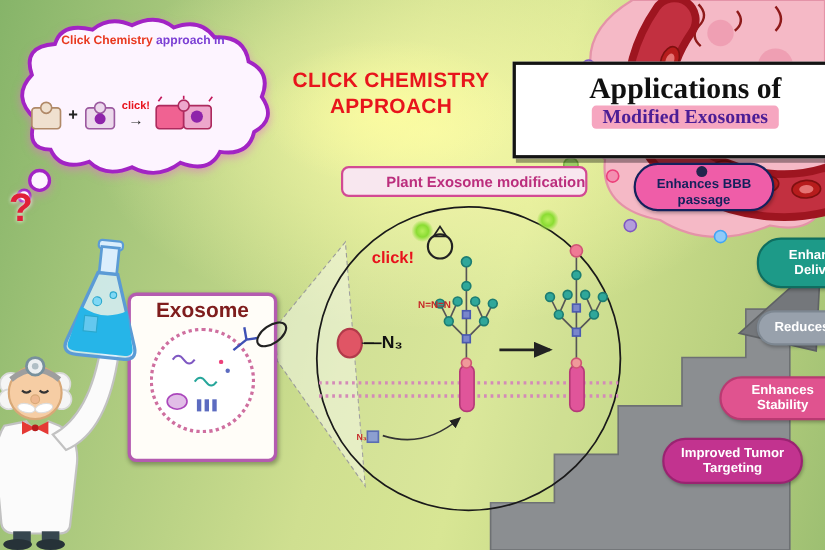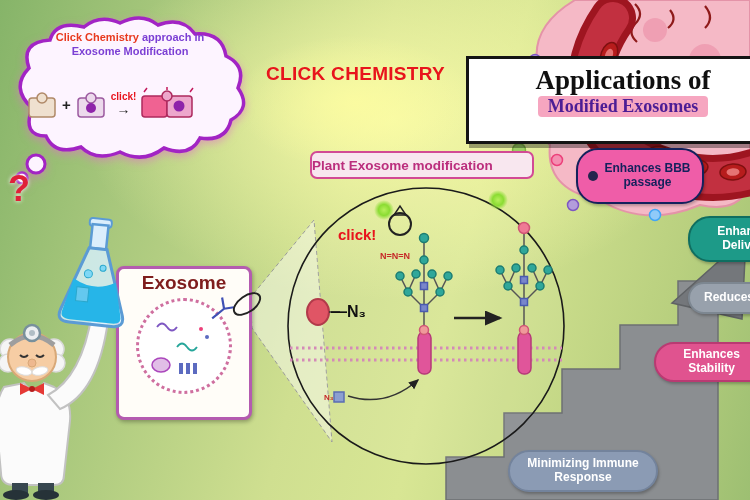--- a/index.html
+++ b/index.html
@@ -15,21 +15,21 @@
     padding:4px 10px;box-shadow:1px 2px 3px rgba(0,0,0,.25)}
   .cloud-text{position:absolute;left:28px;top:30px;width:204px;text-align:center;font-size:11px;font-weight:bold;line-height:1.3;z-index:8}
   .cloud-text .r{color:#e8391f}.cloud-text .p{color:#7b3fd4}
   .apps-box{position:absolute;left:466px;top:56px;width:300px;height:88px;background:#fff;border:3px solid #141414;
     box-shadow:3px 4px 0 rgba(0,0,0,.35);z-index:4;padding:6px 0 0 14px;text-align:center}
   .apps-l1{font-size:27px;font-weight:800;color:#101010;font-family:"Liberation Serif",serif}
   .apps-l2{display:inline-block;margin-top:0;background:#f6a6c0;color:#4c1d95;font-weight:800;font-size:18px;
     padding:0 10px;border-radius:4px;font-family:"Liberation Serif",serif}
   .plant-label{position:absolute;left:310px;top:151px;width:224px;height:28px;z-index:5;background:#f8e7ef;
     border:2px solid #d24a94;border-radius:7px;color:#bb2e7d;font-weight:bold;font-size:13.5px;
-    display:flex;align-items:center;justify-content:flex-start}
+    display:flex;align-items:center;justify-content:flex-end}
   .exo-box{position:absolute;left:116px;top:266px;width:136px;height:154px;background:#fffdf8;border:3px solid #b45bb0;
     border-radius:8px;z-index:5;box-shadow:1px 2px 4px rgba(0,0,0,.3)}
   .exo-title{color:#7f1d1d;font-weight:bold;font-size:19px;text-align:center;margin-top:3px}
   .exo-circle{width:96px;height:96px;border:3px dotted #cf6f9f;border-radius:50%;margin:4px auto 0;background:#fff;position:relative}
   .ov{position:absolute;z-index:4}
   .qmark{position:absolute;left:8px;top:168px;z-index:6;color:#e02039;font-weight:900;font-size:36px;text-shadow:0 0 4px #fff}
   .dot-icon{width:10px;height:10px;border-radius:50%;background:#23254d;margin-right:5px;flex:0 0 auto}
 </style>
 </head>
 <body>
@@ -104,21 +104,20 @@
     <polygon points="250,298 252,328 332,442 314,220" fill="rgba(252,252,252,.45)" stroke="#9b9b9b" stroke-width="1" stroke-dasharray="4 3"></polygon>
   </svg>
 
   <svg class="abs" style="left:2px;top:12px;z-index:6;filter:drop-shadow(0 3px 4px rgba(225,110,200,.55))" width="252" height="172" viewBox="0 0 252 172">
     <path d="M 30 96 Q 8 76 27 56 Q 18 30 48 28 Q 54 8 82 15 Q 98 2 118 11 Q 140 0 156 13 Q 180 4 193 22 Q 220 20 224 44 Q 245 54 236 76 Q 250 96 229 108 Q 224 130 198 126 Q 188 146 162 136 Q 141 152 118 140 Q 94 150 79 135 Q 53 144 44 124 Q 20 124 30 96 Z" fill="#fdf4ff" stroke="#a224c4" stroke-width="3.5"></path>
     <circle cx="34" cy="152" r="9" fill="#fdf4ff" stroke="#a224c4" stroke-width="3"></circle>
     <circle cx="20" cy="166" r="5.5" fill="#fdf4ff" stroke="#a224c4" stroke-width="2.5"></circle>
   </svg>
   <div class="cloud-text">
     <div><span class="r">Click Chemistry</span><span class="p"> approach in</span></div>
-    <div class="p">Exosome Modification</div>
   </div>
   <div class="abs" style="left:26px;top:86px;width:208px;z-index:8;display:flex;align-items:center;gap:4px">
     <svg width="32" height="32" viewBox="0 0 32 32">
       <rect x="3" y="10" width="26" height="19" rx="3" fill="#efe0cf" stroke="#b08968" stroke-width="1.5"></rect>
       <circle cx="16" cy="10" r="5" fill="#efe0cf" stroke="#b08968" stroke-width="1.5"></circle>
     </svg>
     <span style="font-weight:800;font-size:15px;color:#222">+</span>
     <svg width="32" height="32" viewBox="0 0 32 32">
       <rect x="3" y="10" width="26" height="19" rx="3" fill="#ecd9ec" stroke="#9c5aa0" stroke-width="1.5"></rect>
       <circle cx="16" cy="10" r="5" fill="#ecd9ec" stroke="#9c5aa0" stroke-width="1.5"></circle>
@@ -132,20 +131,21 @@
       <rect x="2" y="10" width="25" height="21" rx="3" fill="#f06292" stroke="#ad2a5e" stroke-width="1.5"></rect>
       <rect x="27" y="10" width="25" height="21" rx="3" fill="#eda7cc" stroke="#ad2a5e" stroke-width="1.5"></rect>
       <circle cx="27" cy="10" r="5" fill="#eda7cc" stroke="#ad2a5e" stroke-width="1.5"></circle>
       <circle cx="39" cy="20" r="5.5" fill="#8e24aa"></circle>
       <path d="M 4 6 l 3 -4 M 50 6 l 3 -4 M 27 4 l 0 -3" stroke="#c2185b" stroke-width="1.5"></path>
     </svg>
   </div>
 
   <div class="abs ttl" style="left:248px;top:62px;width:215px;z-index:6">
     <div>CLICK CHEMISTRY</div>
+    <div>APPROACH</div>
   </div>
 
   <div class="apps-box">
     <div class="apps-l1">Applications of</div>
     <div><span class="apps-l2">Modified Exosomes</span></div>
   </div>
 
   <div class="plant-label">
     <span>Plant Exosome modification</span>
   </div>
@@ -301,34 +301,34 @@
 
     <line x1="172" y1="134" x2="218" y2="134" stroke="#222" stroke-width="2.5" marker-end="url(#ah)"></line>
 
     <g>
       <rect x="52" y="208" width="10" height="10" fill="#8c9fd0" stroke="#5a6db3" stroke-width="1.5"></rect>
       <path d="M 66 212 Q 104 224 136 196" stroke="#333" stroke-width="1.5" fill="none" marker-end="url(#ah)"></path>
     </g>
   </svg>
 
   <div class="ov" style="left:338px;top:226px;color:#e8131c;font-weight:800;font-size:15px">click!</div>
-  <div class="ov" style="left:380px;top:251px;color:#c62828;font-weight:bold;font-size:9px">N=N=N</div>
+  <div class="ov" style="left:380px;top:272px;color:#c62828;font-weight:bold;font-size:9px">N=N=N</div>
   <div class="ov" style="left:331px;top:303px;color:#111;font-weight:bold;font-size:16px">—N₃</div>
   <div class="ov" style="left:324px;top:393px;color:#c62828;font-weight:bold;font-size:8px">N₃</div>
 
-  <div class="badge" style="left: 576px; top: 148px; width: 128px; height: 56px; background: rgb(239, 93, 168); color: rgb(20, 33, 92); border-color: rgb(20, 33, 92);">
+  <div class="badge" style="left: 576px; top: 148px; width: 128px; height: 44px; background: rgb(239, 93, 168); color: rgb(20, 33, 92); border-color: rgb(20, 33, 92); flex-direction: column;">
     <span class="dot-icon"></span>
     <span>Enhances BBB passage</span>
   </div>
   <div class="badge" style="left: 688px; top: 216px; width: 115px; height: 46px; background: rgb(29, 154, 136); color: rgb(255, 255, 255); border-color: rgb(15, 110, 96);">
     <span>Enhances Delivery</span>
   </div>
   <div class="badge" style="left: 688px; top: 282px; width: 115px; height: 32px; justify-content: flex-start; padding-left: 14px; background: rgb(152, 161, 172); color: rgb(255, 255, 255); border-color: rgb(125, 135, 145);">
     <span>Reduces</span>
   </div>
   <div class="badge" style="left: 654px; top: 342px; width: 115px; height: 40px; background: rgb(224, 83, 143); color: rgb(255, 255, 255); border-color: rgb(185, 58, 114);">
     <span>Enhances Stability</span>
   </div>
-  <div class="badge" style="left: 508px; top: 450px; width: 150px; height: 42px; background: rgb(139, 155, 180); color: rgb(255, 255, 255); border-color: rgb(115, 131, 156);">
-    <span>Minimizing Immune Response</span>
+  <div class="badge" style="left: 602px; top: 398px; width: 128px; height: 42px; background: rgb(194, 51, 143); color: rgb(255, 255, 255); border-color: rgb(154, 35, 113);">
+    <span>Improved Tumor Targeting</span>
   </div>
 
 </div>
 
 </body></html>

